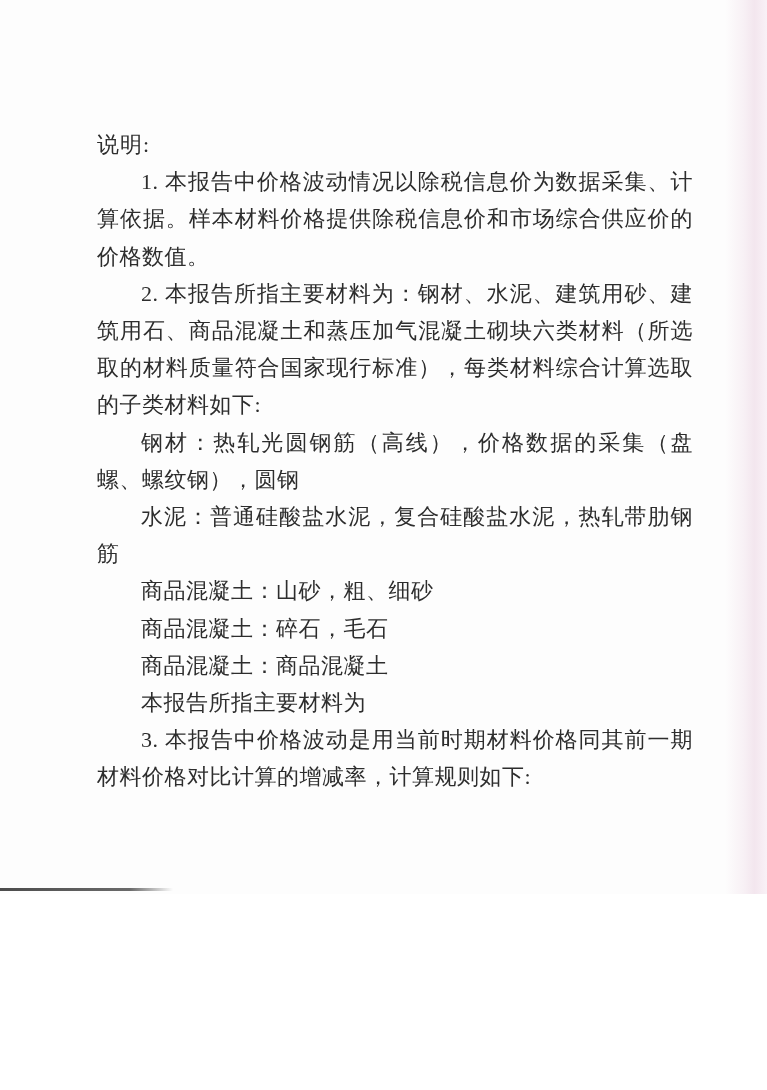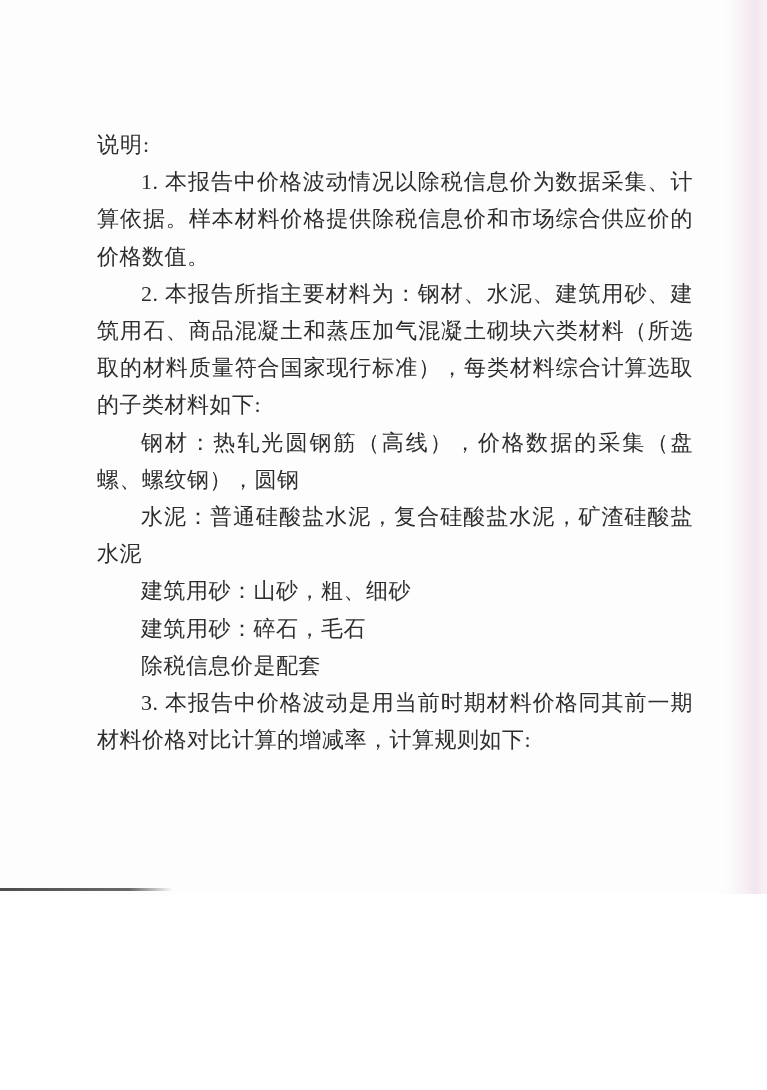--- a/index.html
+++ b/index.html
@@ -76,24 +76,25 @@
 <body>
 
 <div class="page">
 
   <div class="content">
     <h1 class="heading">说明:</h1>
     <div>
         <p class="para">1. 本报告中价格波动情况以除税信息价为数据采集、计算依据。样本材料价格提供除税信息价和市场综合供应价的价格数值。</p>
         <p class="para">2. 本报告所指主要材料为：钢材、水泥、建筑用砂、建筑用石、商品混凝土和蒸压加气混凝土砌块六类材料（所选取的材料质量符合国家现行标准），每类材料综合计算选取的子类材料如下:</p>
         <p class="para">钢材：热轧光圆钢筋（高线），价格数据的采集（盘螺、螺纹钢），圆钢</p>
-        <p class="para">水泥：普通硅酸盐水泥，复合硅酸盐水泥，矿渣硅酸盐水泥</p>
-        <p class="para">建筑用砂：山砂，粗、细砂</p>
-        <p class="para">建筑用砂：碎石，毛石</p>
-        <p class="para">除税信息价是配套</p>
+        <p class="para">水泥：普通硅酸盐水泥，复合硅酸盐水泥，热轧带肋钢筋</p>
+        <p class="para">商品混凝土：山砂，粗、细砂</p>
+        <p class="para">商品混凝土：碎石，毛石</p>
+        <p class="para">商品混凝土：商品混凝土</p>
+        <p class="para">本报告所指主要材料为</p>
         <p class="para">3. 本报告中价格波动是用当前时期材料价格同其前一期材料价格对比计算的增减率，计算规则如下:</p>
       </div>
   </div>
 
   <div class="page-number">— 6 —</div>
 
   <div class="edge-band"></div>
 
   <div class="bottom-line"></div>
 

